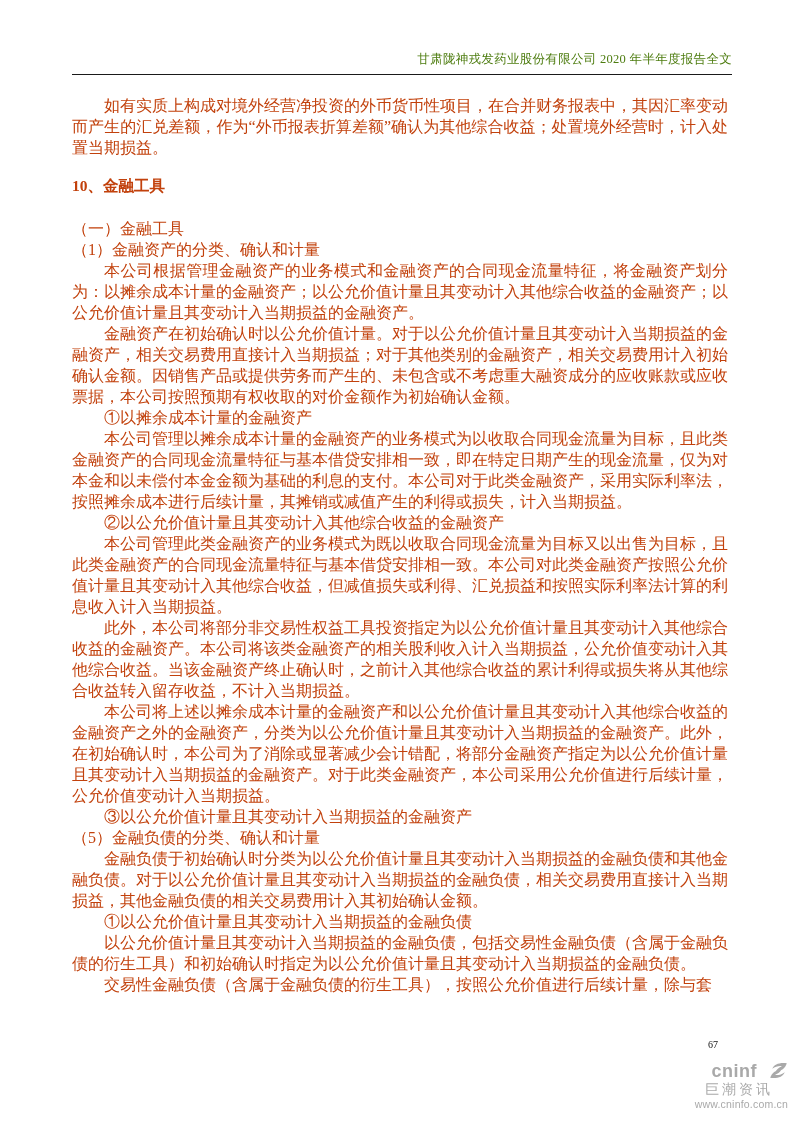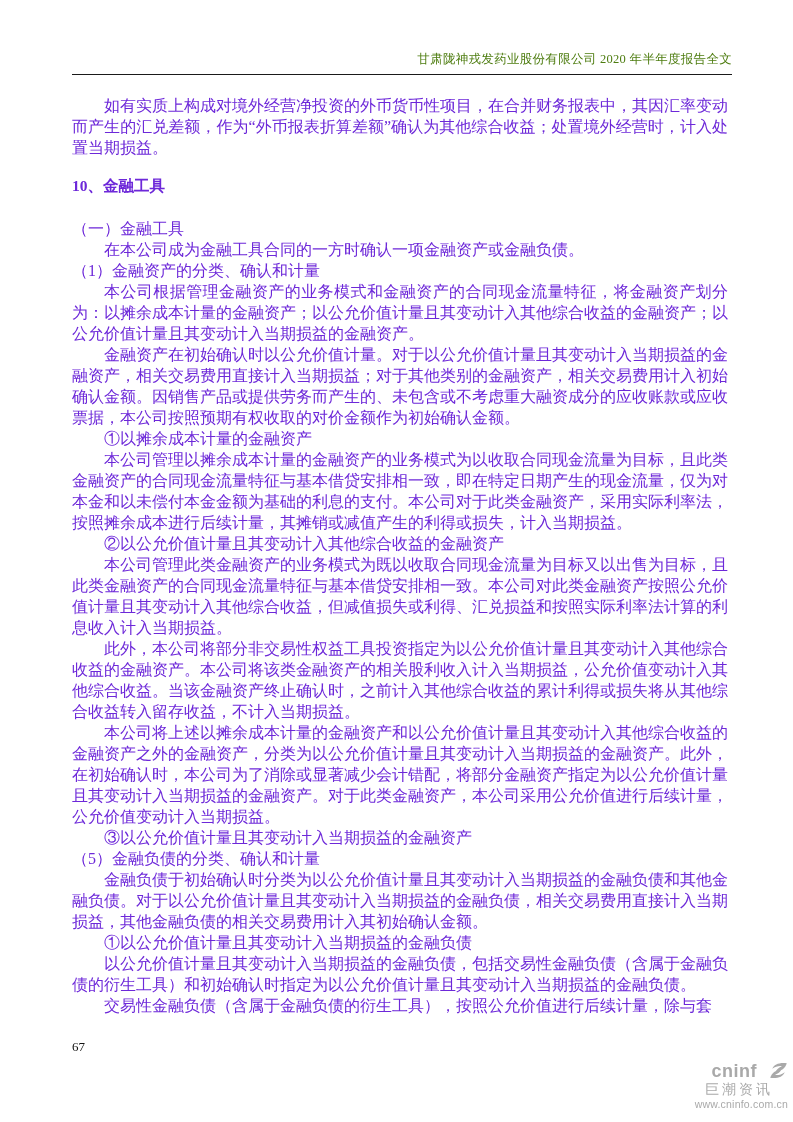--- a/index.html
+++ b/index.html
@@ -26,37 +26,38 @@
     color: #4d7c0f;
   }
 
   .document-body {
     position: absolute;
     top: 95px; left: 72px; width: 656px;
     font-size: 16px;
     line-height: 21px;
     text-align: justify;
     text-justify: inter-character;
-    color: #6d28d9;
+    color: #c2410c;
   }
   .document-body p { margin: 0; }
   .document-body p.indent { text-indent: 2em; }
   .document-body p.plain  { text-indent: 0; }
   .document-body h2.heading {
     font-size: 15.5px;
     font-weight: 700;
     margin: 17px 0 22px 0;
     text-indent: 0;
     line-height: 21px;
   }
 
   .page-number {
     position: absolute;
     top: 1039px; left: 72px; width: 646px;
-    font-size: 13px;
+    text-align: right;
+    font-size: 10px;
     color: #111;
   }
 
   .watermark {
     position: absolute;
     right: 5px; bottom: 13px;
     color: #a9a9a9;
     font-family: "Liberation Sans", sans-serif;
     text-align: right;
     line-height: 1;
@@ -89,21 +90,20 @@
 <div class="page">
 
   <div class="report-header">
     <span>甘肃陇神戎发药业股份有限公司 2020 年半年度报告全文</span>
   </div>
 
   <main class="document-body">
       <p class="indent">如有实质上构成对境外经营净投资的外币货币性项目，在合并财务报表中，其因汇率变动而产生的汇兑差额，作为“外币报表折算差额”确认为其他综合收益；处置境外经营时，计入处置当期损益。</p>
       <h2 class="heading">10、金融工具</h2>
       <p class="plain">（一）金融工具</p>
-      <p class="indent">在本公司成为金融工具合同的一方时确认一项金融资产或金融负债。</p>
       <p class="plain">（1）金融资产的分类、确认和计量</p>
       <p class="indent">本公司根据管理金融资产的业务模式和金融资产的合同现金流量特征，将金融资产划分为：以摊余成本计量的金融资产；以公允价值计量且其变动计入其他综合收益的金融资产；以公允价值计量且其变动计入当期损益的金融资产。</p>
       <p class="indent">金融资产在初始确认时以公允价值计量。对于以公允价值计量且其变动计入当期损益的金融资产，相关交易费用直接计入当期损益；对于其他类别的金融资产，相关交易费用计入初始确认金额。因销售产品或提供劳务而产生的、未包含或不考虑重大融资成分的应收账款或应收票据，本公司按照预期有权收取的对价金额作为初始确认金额。</p>
       <p class="indent">①以摊余成本计量的金融资产</p>
       <p class="indent">本公司管理以摊余成本计量的金融资产的业务模式为以收取合同现金流量为目标，且此类金融资产的合同现金流量特征与基本借贷安排相一致，即在特定日期产生的现金流量，仅为对本金和以未偿付本金金额为基础的利息的支付。本公司对于此类金融资产，采用实际利率法，按照摊余成本进行后续计量，其摊销或减值产生的利得或损失，计入当期损益。</p>
       <p class="indent">②以公允价值计量且其变动计入其他综合收益的金融资产</p>
       <p class="indent">本公司管理此类金融资产的业务模式为既以收取合同现金流量为目标又以出售为目标，且此类金融资产的合同现金流量特征与基本借贷安排相一致。本公司对此类金融资产按照公允价值计量且其变动计入其他综合收益，但减值损失或利得、汇兑损益和按照实际利率法计算的利息收入计入当期损益。</p>
       <p class="indent">此外，本公司将部分非交易性权益工具投资指定为以公允价值计量且其变动计入其他综合收益的金融资产。本公司将该类金融资产的相关股利收入计入当期损益，公允价值变动计入其他综合收益。当该金融资产终止确认时，之前计入其他综合收益的累计利得或损失将从其他综合收益转入留存收益，不计入当期损益。</p>
       <p class="indent">本公司将上述以摊余成本计量的金融资产和以公允价值计量且其变动计入其他综合收益的金融资产之外的金融资产，分类为以公允价值计量且其变动计入当期损益的金融资产。此外，在初始确认时，本公司为了消除或显著减少会计错配，将部分金融资产指定为以公允价值计量且其变动计入当期损益的金融资产。对于此类金融资产，本公司采用公允价值进行后续计量，公允价值变动计入当期损益。</p>
       <p class="indent">③以公允价值计量且其变动计入当期损益的金融资产</p>

